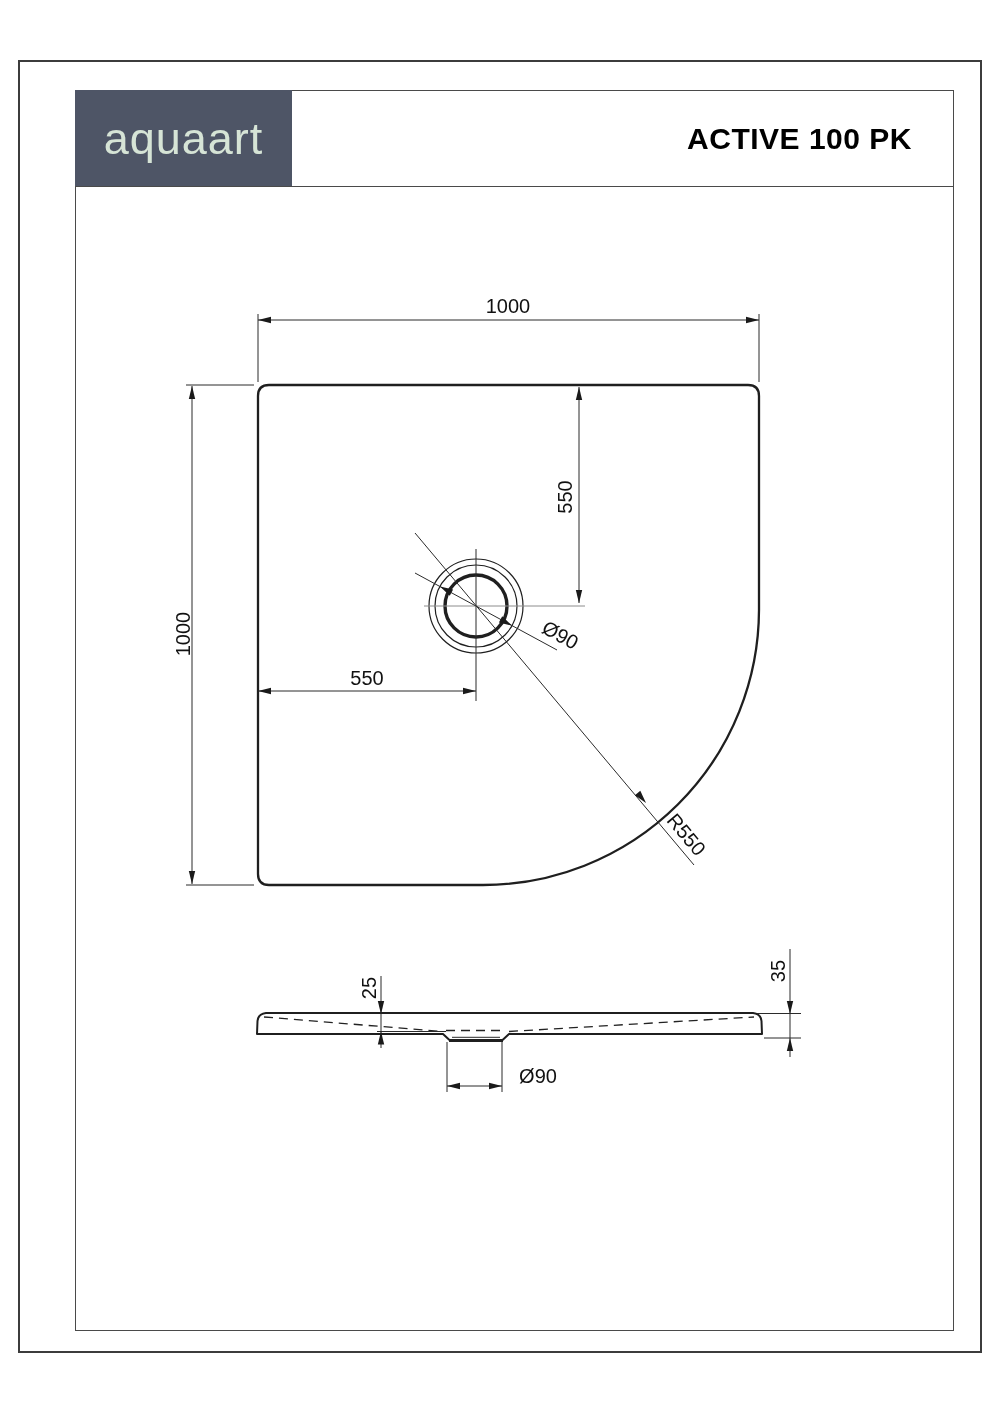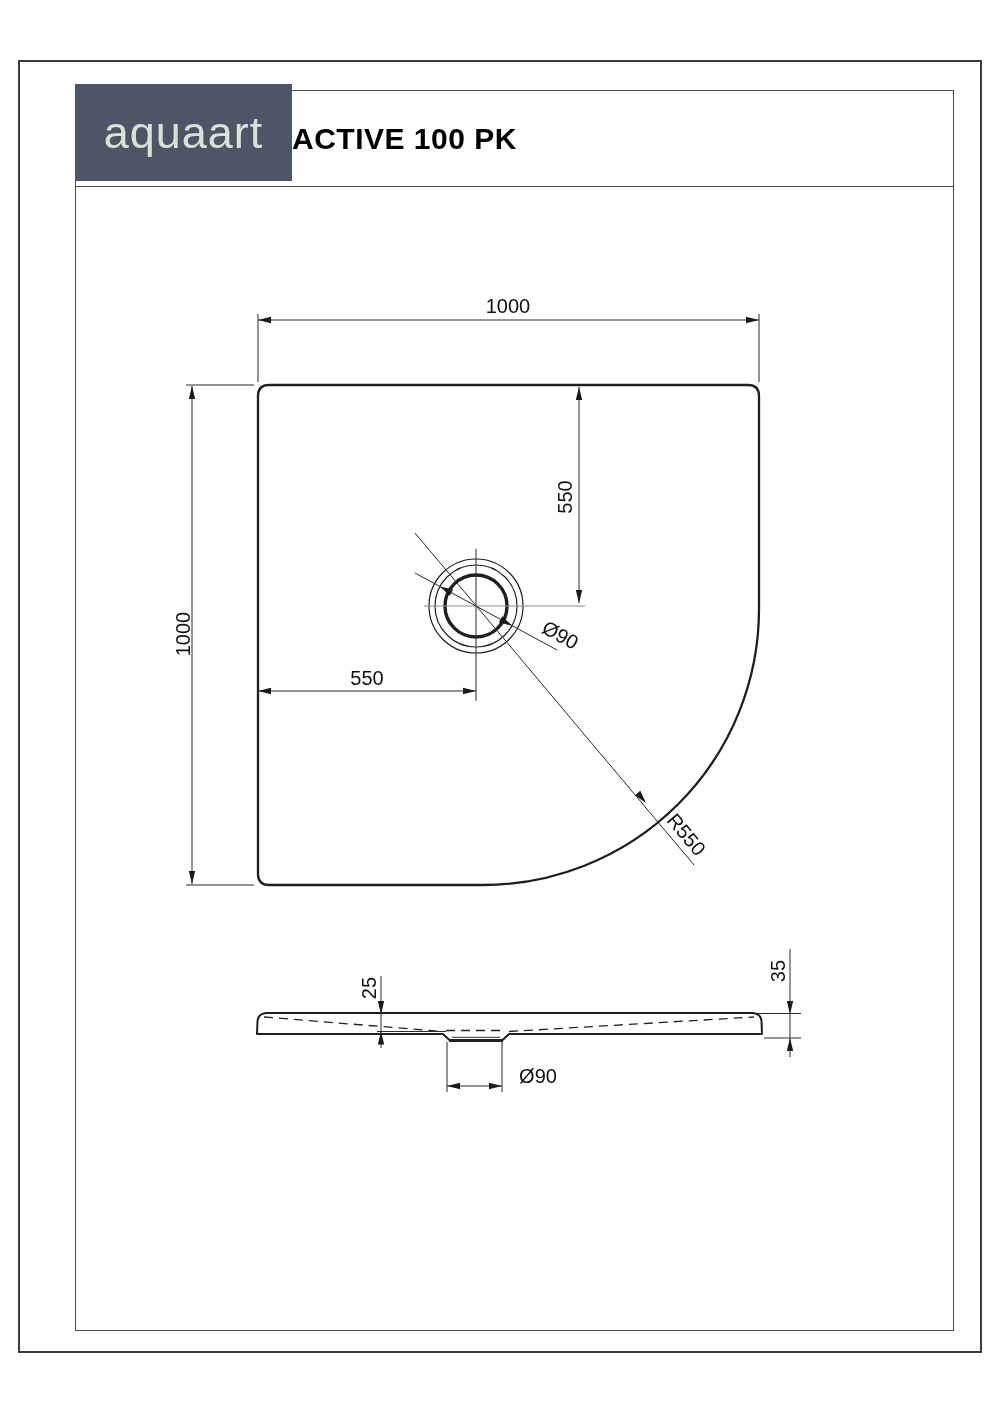--- a/index.html
+++ b/index.html
@@ -1,22 +1,22 @@
 <!DOCTYPE html>
 <html><head>
 <meta charset="utf-8">
 <style>
   html,body{margin:0;padding:0;background:#ffffff;}
   body{width:1000px;height:1414px;position:relative;font-family:"Liberation Sans",sans-serif;}
   .page-border{position:absolute;left:18px;top:60px;width:960px;height:1289px;border:2px solid #3c3c3c;background:#ffffff;}
   .content-frame{position:absolute;left:75px;top:90px;width:877px;height:1239px;border:1.5px solid #4a4a4a;}
   .header-underline{position:absolute;left:75px;top:186px;width:878px;height:0;border-top:1.5px solid #4a4a4a;}
-  .logo-box{position:absolute;left:75px;top:84px;width:217px;height:97px;background:#4e5566;display:flex;align-items:center;justify-content:center;}
+  .logo-box{position:absolute;left:75px;top:90px;width:217px;height:97px;background:#4e5566;display:flex;align-items:center;justify-content:center;}
   .logo-text{color:#d6e4d6;font-size:45px;letter-spacing:1px;font-weight:400;}
-  .title-area{position:absolute;left:292px;top:90px;width:620px;height:97px;display:flex;align-items:center;justify-content:flex-start;}
+  .title-area{position:absolute;left:292px;top:90px;width:620px;height:97px;display:flex;align-items:center;justify-content:flex-end;}
   .title-text{color:#000;font-size:30px;font-weight:700;letter-spacing:0.5px;}
   svg{position:absolute;left:0;top:0;}
   .outline{stroke:#1f1f1f;stroke-width:2.3;fill:none;stroke-linejoin:round;}
   .thin{stroke:#2b2b2b;stroke-width:1;fill:none;}
   .grayline{stroke:#8c8c8c;stroke-width:1;fill:none;}
   .dashedline{stroke:#222;stroke-width:1.3;fill:none;stroke-dasharray:9 6;}
   .arrow{fill:#1a1a1a;stroke:none;}
   .dimtext{font-family:"Liberation Sans",sans-serif;font-size:20px;fill:#111;}
 </style>
 </head>

